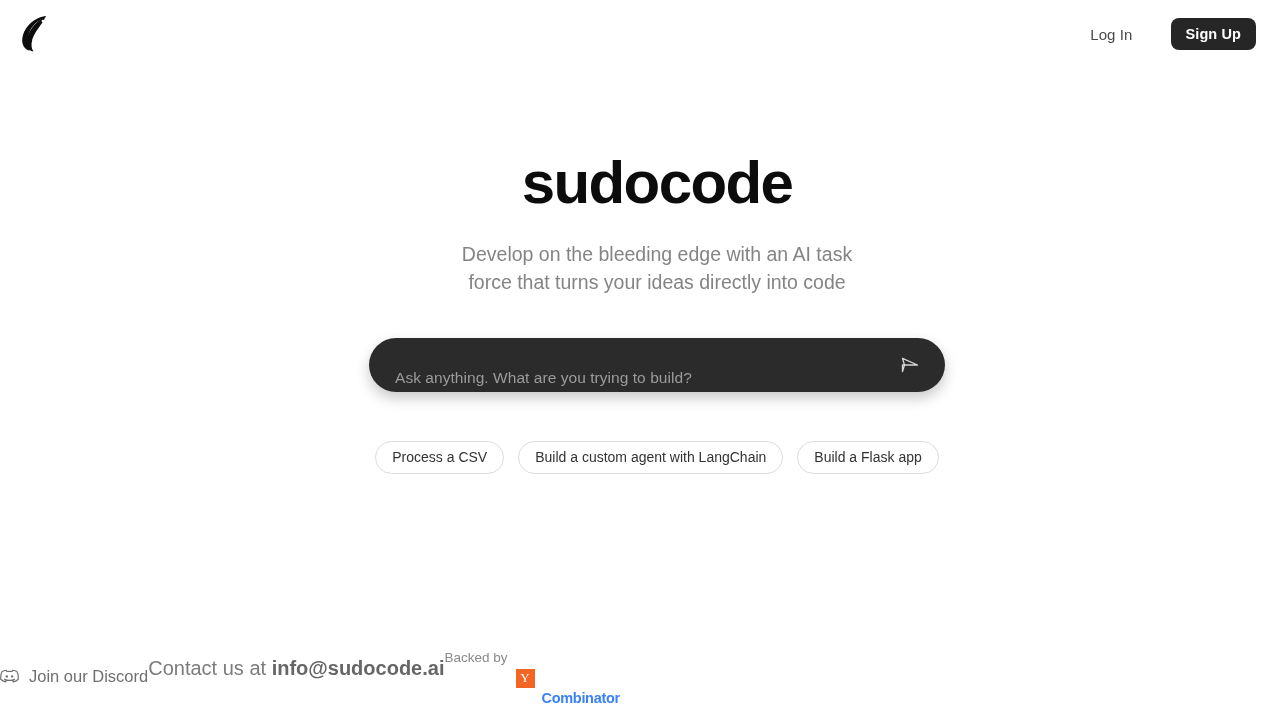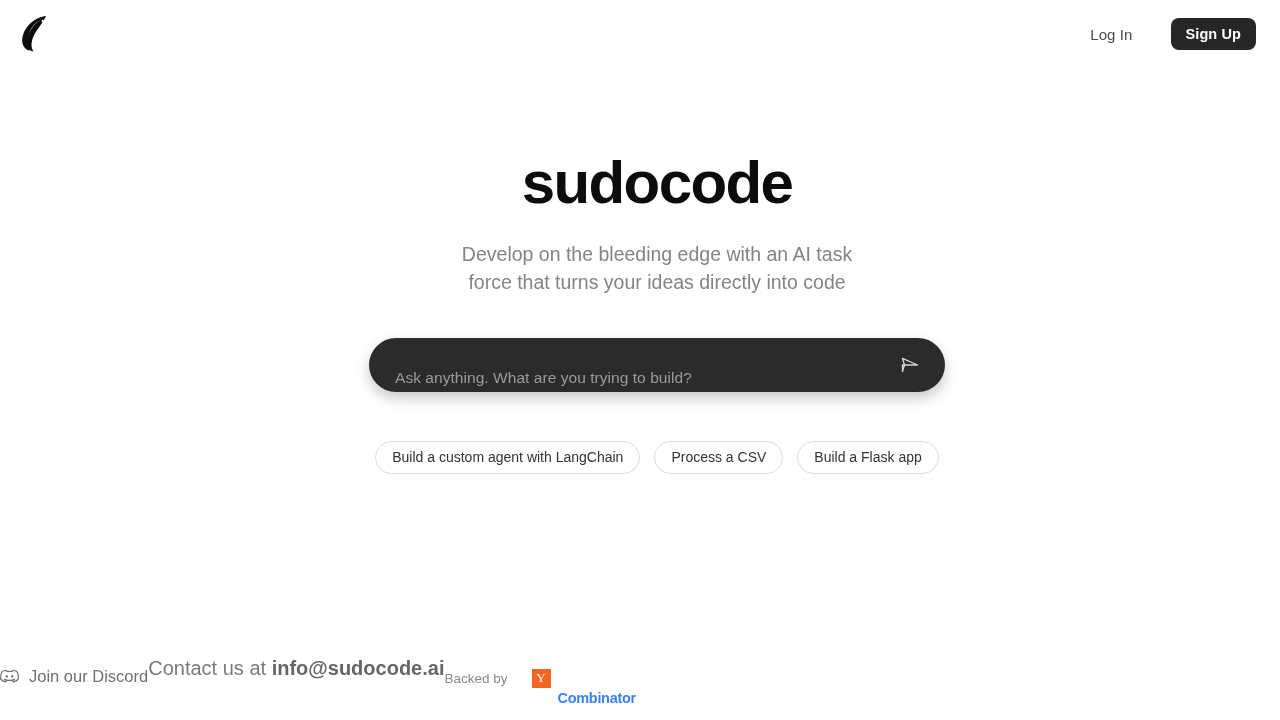--- a/index.html
+++ b/index.html
@@ -181,22 +181,22 @@
     color: #7b7b7b;
     margin-bottom: 28px;
   }
   .contact-email {
     font-weight: 700;
     color: #666666;
   }
 
   .backed-row {
     display: flex;
-    align-items: center;
-    gap: 24px;
+    align-items: flex-start;
+    gap: 8px;
     margin-bottom: 8px;
   }
   .backed-label {
     font-size: 13.5px;
     color: #8a8a8a;
   }
   .yc-badge {
     display: flex;
     align-items: center;
     gap: 7px;
@@ -253,22 +253,22 @@
   <div class="prompt-wrap">
     <input class="prompt-input" type="text" placeholder="Ask anything. What are you trying to build?" style="">
     <button class="send-button">
       <svg width="20" height="20" viewBox="0 0 24 24" fill="none" stroke="#d6d6d6" stroke-width="1.6" stroke-linejoin="round" stroke-linecap="round">
         <path d="M3 12 L21 12 L3 4 L5.4 12 L3 20 Z"></path>
       </svg>
     </button>
   </div>
 
   <div class="chips">
+    <button class="chip">Process a CSV</button>
     <button class="chip">Build a custom agent with LangChain</button>
-    <button class="chip">Process a CSV</button>
     <button class="chip">Build a Flask app</button>
   </div>
 </div>
 
 <div class="footer">
 
   <div class="discord-row">
     <svg width="19" height="15" viewBox="0 0 24 19" fill="none" stroke="#707070" stroke-width="1.5" stroke-linejoin="round">
       <path d="M8.0 1.6 C6.0 1.9 3.9 2.5 2.6 3.2 C1.3 5.3 0.6 9.0 0.9 13.0 C2.6 14.8 5.0 15.9 7.0 16.4 L8.2 14.3 C7.2 14.0 6.3 13.6 5.6 13.0 C7.4 13.9 9.6 14.4 12 14.4 C14.4 14.4 16.6 13.9 18.4 13.0 C17.7 13.6 16.8 14.0 15.8 14.3 L17.0 16.4 C19.0 15.9 21.4 14.8 23.1 13.0 C23.4 9.0 22.7 5.3 21.4 3.2 C20.1 2.5 18.0 1.9 16.0 1.6 L15.2 3.2 C13.1 2.8 10.9 2.8 8.8 3.2 Z"></path>
       <circle cx="8.6" cy="9.4" r="1.5" fill="#707070" stroke="none"></circle>

